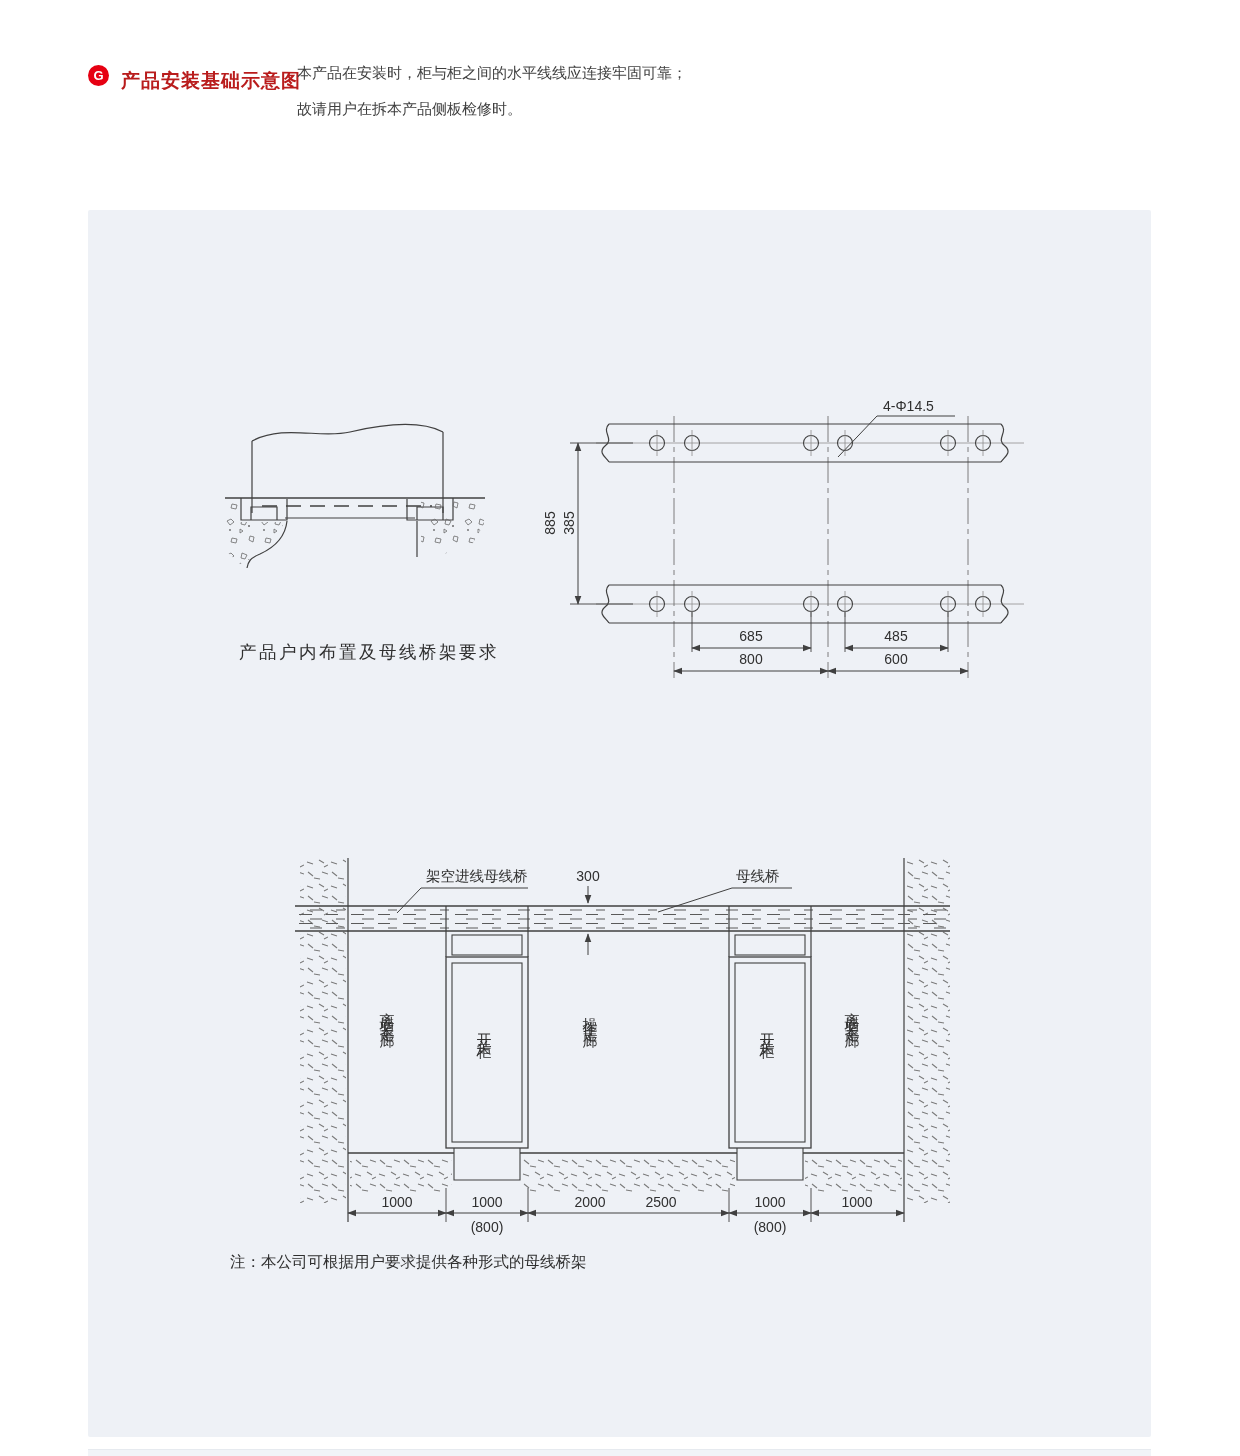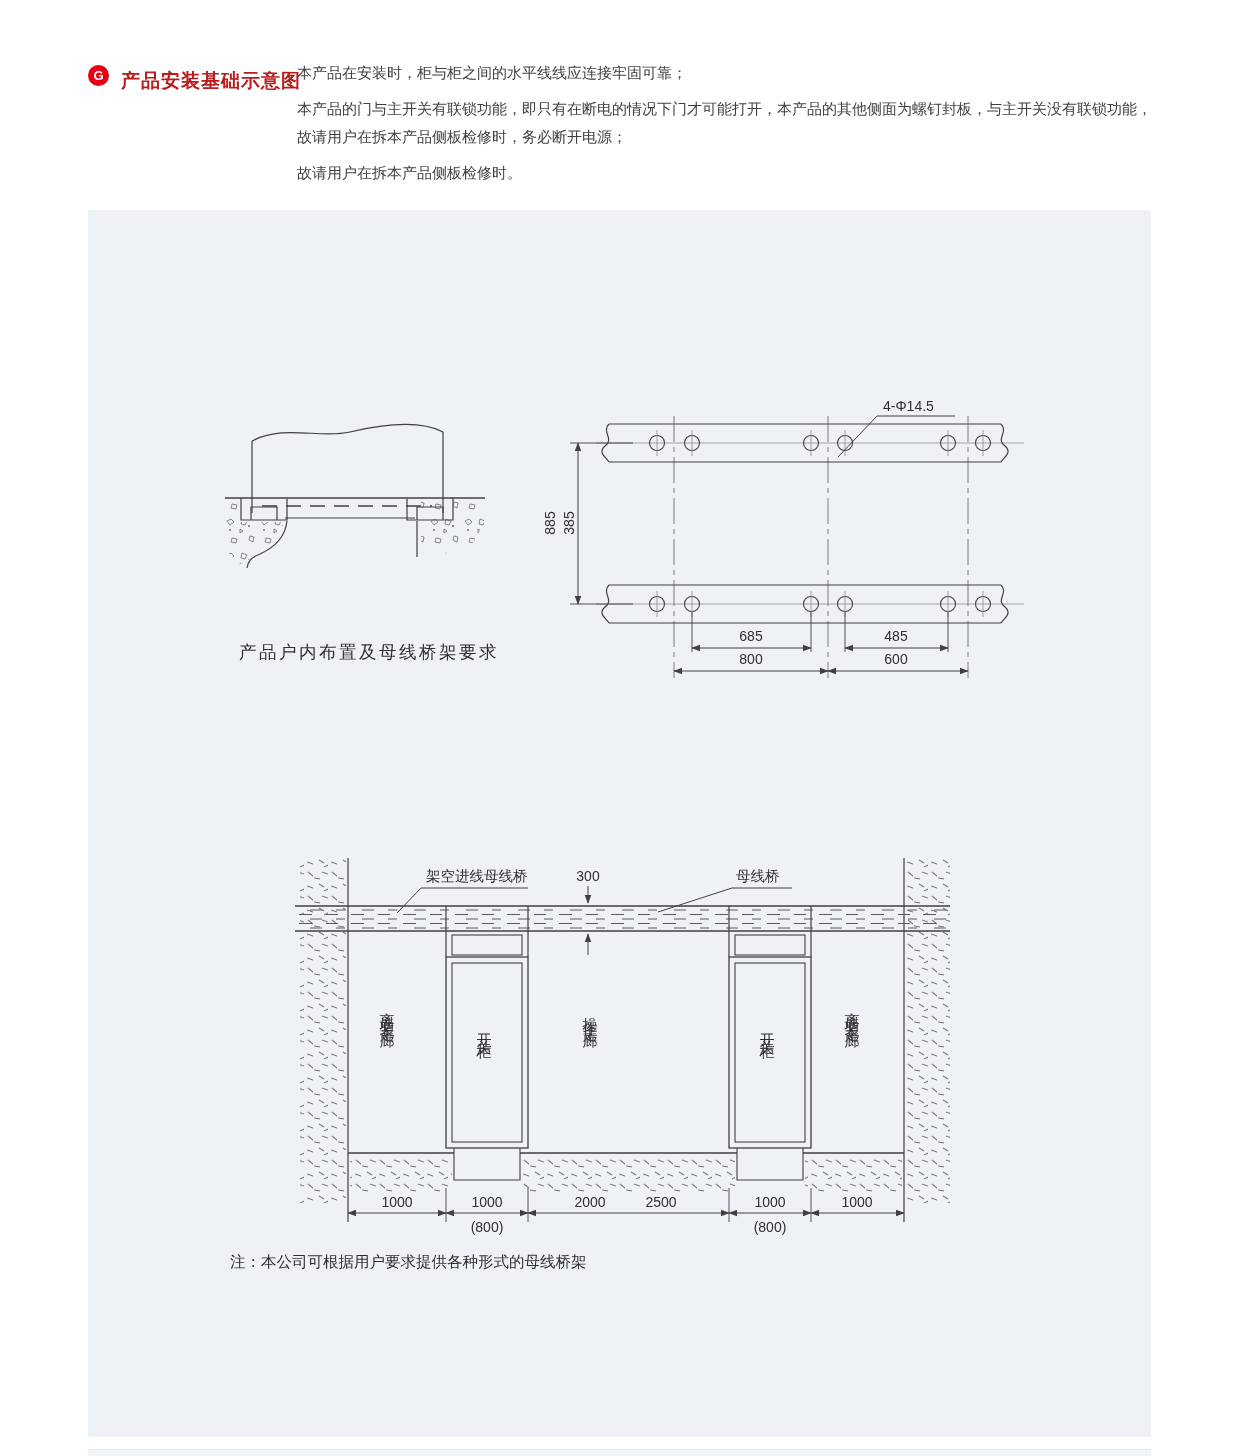--- a/index.html
+++ b/index.html
@@ -40,21 +40,20 @@
 </style>
 </head>
 <body>
 
 <div class="hdr-icon">
   <span>G</span>
 </div>
 <div class="hdr-title">产品安装基础示意图</div>
 <div class="hdr-text">
   <p>本产品在安装时，柜与柜之间的水平线线应连接牢固可靠；</p>
-  <p>本产品的门与主开关有联锁功能，即只有在断电的情况下门才可能打开，本产品的其他侧面为螺钉封板，与主开关没有联锁功能，故请用户在拆本产品侧板检修时，务必断开电源；</p>
   <p>故请用户在拆本产品侧板检修时。</p>
 </div>
 
 <div class="panel">
 
 <svg width="1063" height="1227" viewBox="0 0 1063 1227">
   <defs>
     <marker id="arr" viewBox="0 0 12 12" refX="11" refY="6" markerWidth="9" markerHeight="9" orient="auto-start-reverse">
       <path d="M0,1.5 L12,6 L0,10.5 z" fill="#404040"></path>
     </marker>

